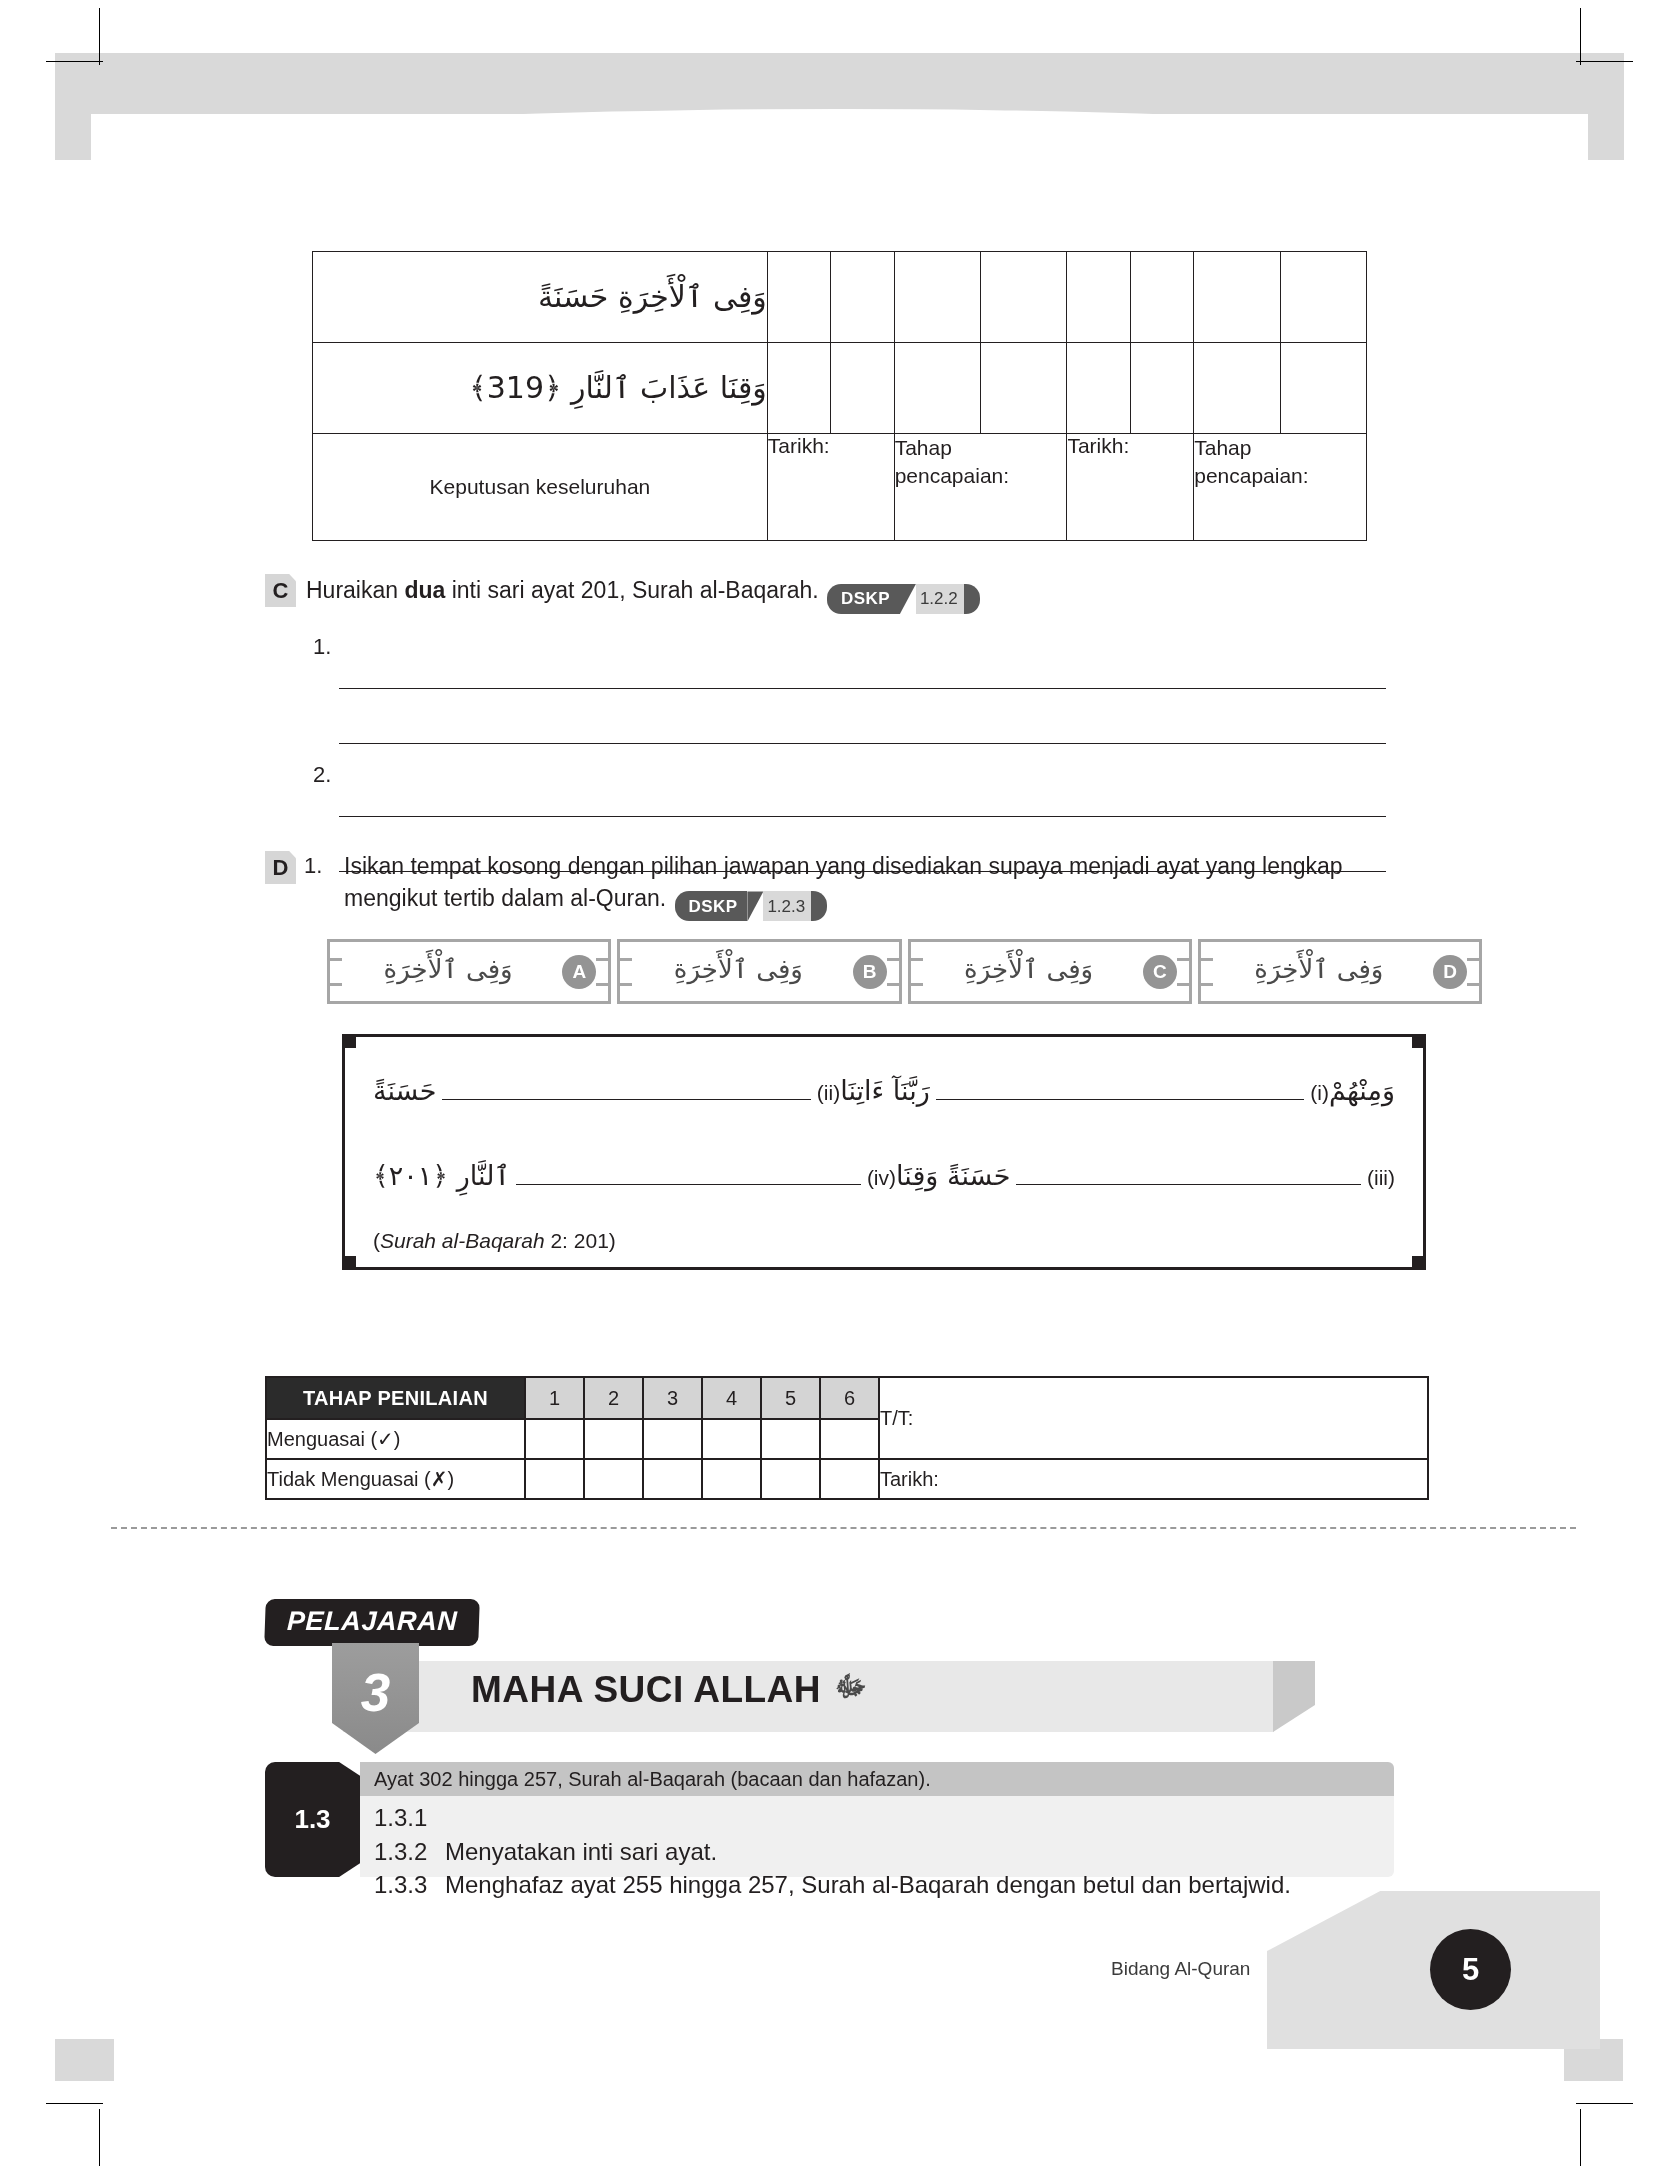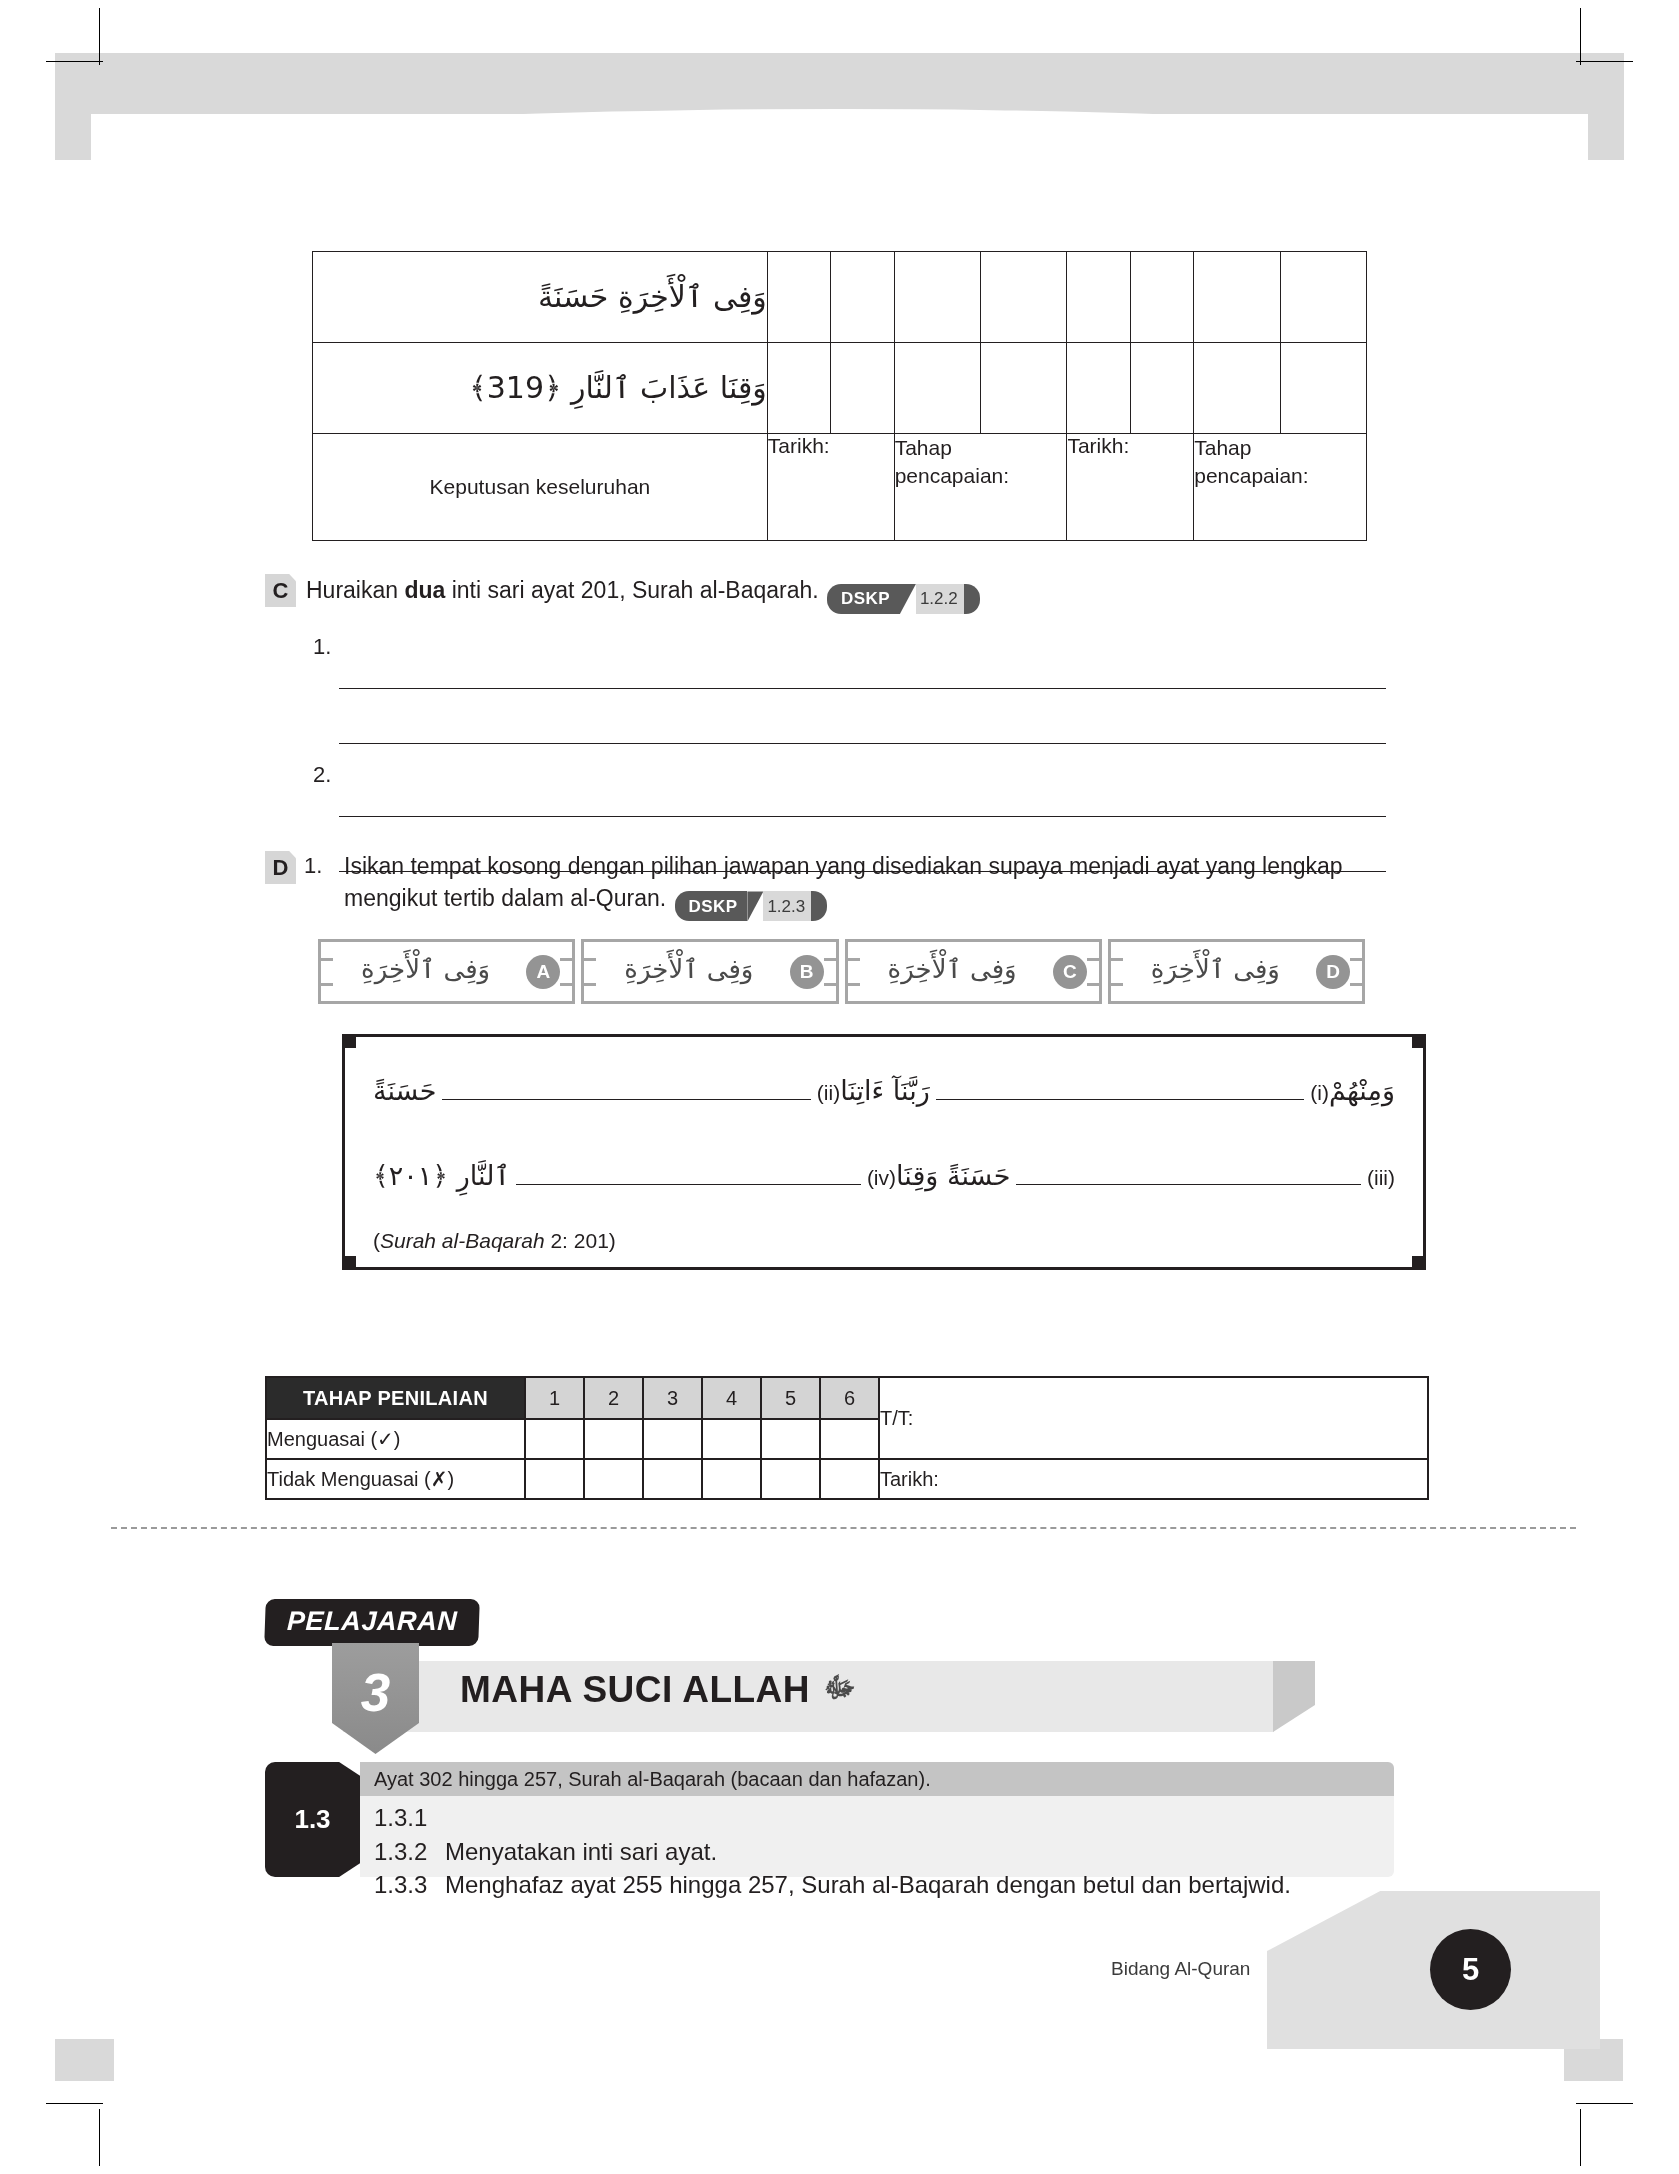--- a/index.html
+++ b/index.html
@@ -168,22 +168,22 @@
     left: 265px; top: 851px;
     width: 1148px;
   }
   .sec-d-head { display: flex; align-items: flex-start; gap: 8px; }
   .sec-d-num { font-size: 22px; width: 32px; padding-top: 2px; }
   .sec-d-text { font-size: 23px; line-height: 1.38; width: 1059px; }
 
   
   .opt-wrap {
     position: absolute;
-    left: 318px; top: 939px;
-    width: 1047px;
+    left: 327px; top: 939px;
+    width: 1155px;
     display: flex;
     gap: 6px;
   }
   .opt-box {
     flex: 1;
     height: 65px;
     border: 3px solid #a6a6a6;
     display: flex;
     align-items: center;
     padding: 0 12px;
@@ -347,26 +347,26 @@
   }
   .pel-title-tail {
     position: absolute;
     left: 1273px; top: 1661px;
     width: 42px; height: 71px;
     background: #c9c9c9;
     clip-path: polygon(0 0, 100% 0, 100% 62%, 0 100%);
   }
   .pel-title {
     position: absolute;
-    left: 460px; top: 1669px;
+    left: 471px; top: 1669px;
     font-size: 37px;
     font-weight: bold;
     letter-spacing: 0.5px;
     display: flex;
-    align-items: flex-end;
+    align-items: center;
     gap: 14px;
   }
   .pel-title .swt {
     font-family: "DejaVu Sans", serif;
     font-size: 28px;
     color: #4a4a4a;
   }
 
   
   .obj-wrap {

